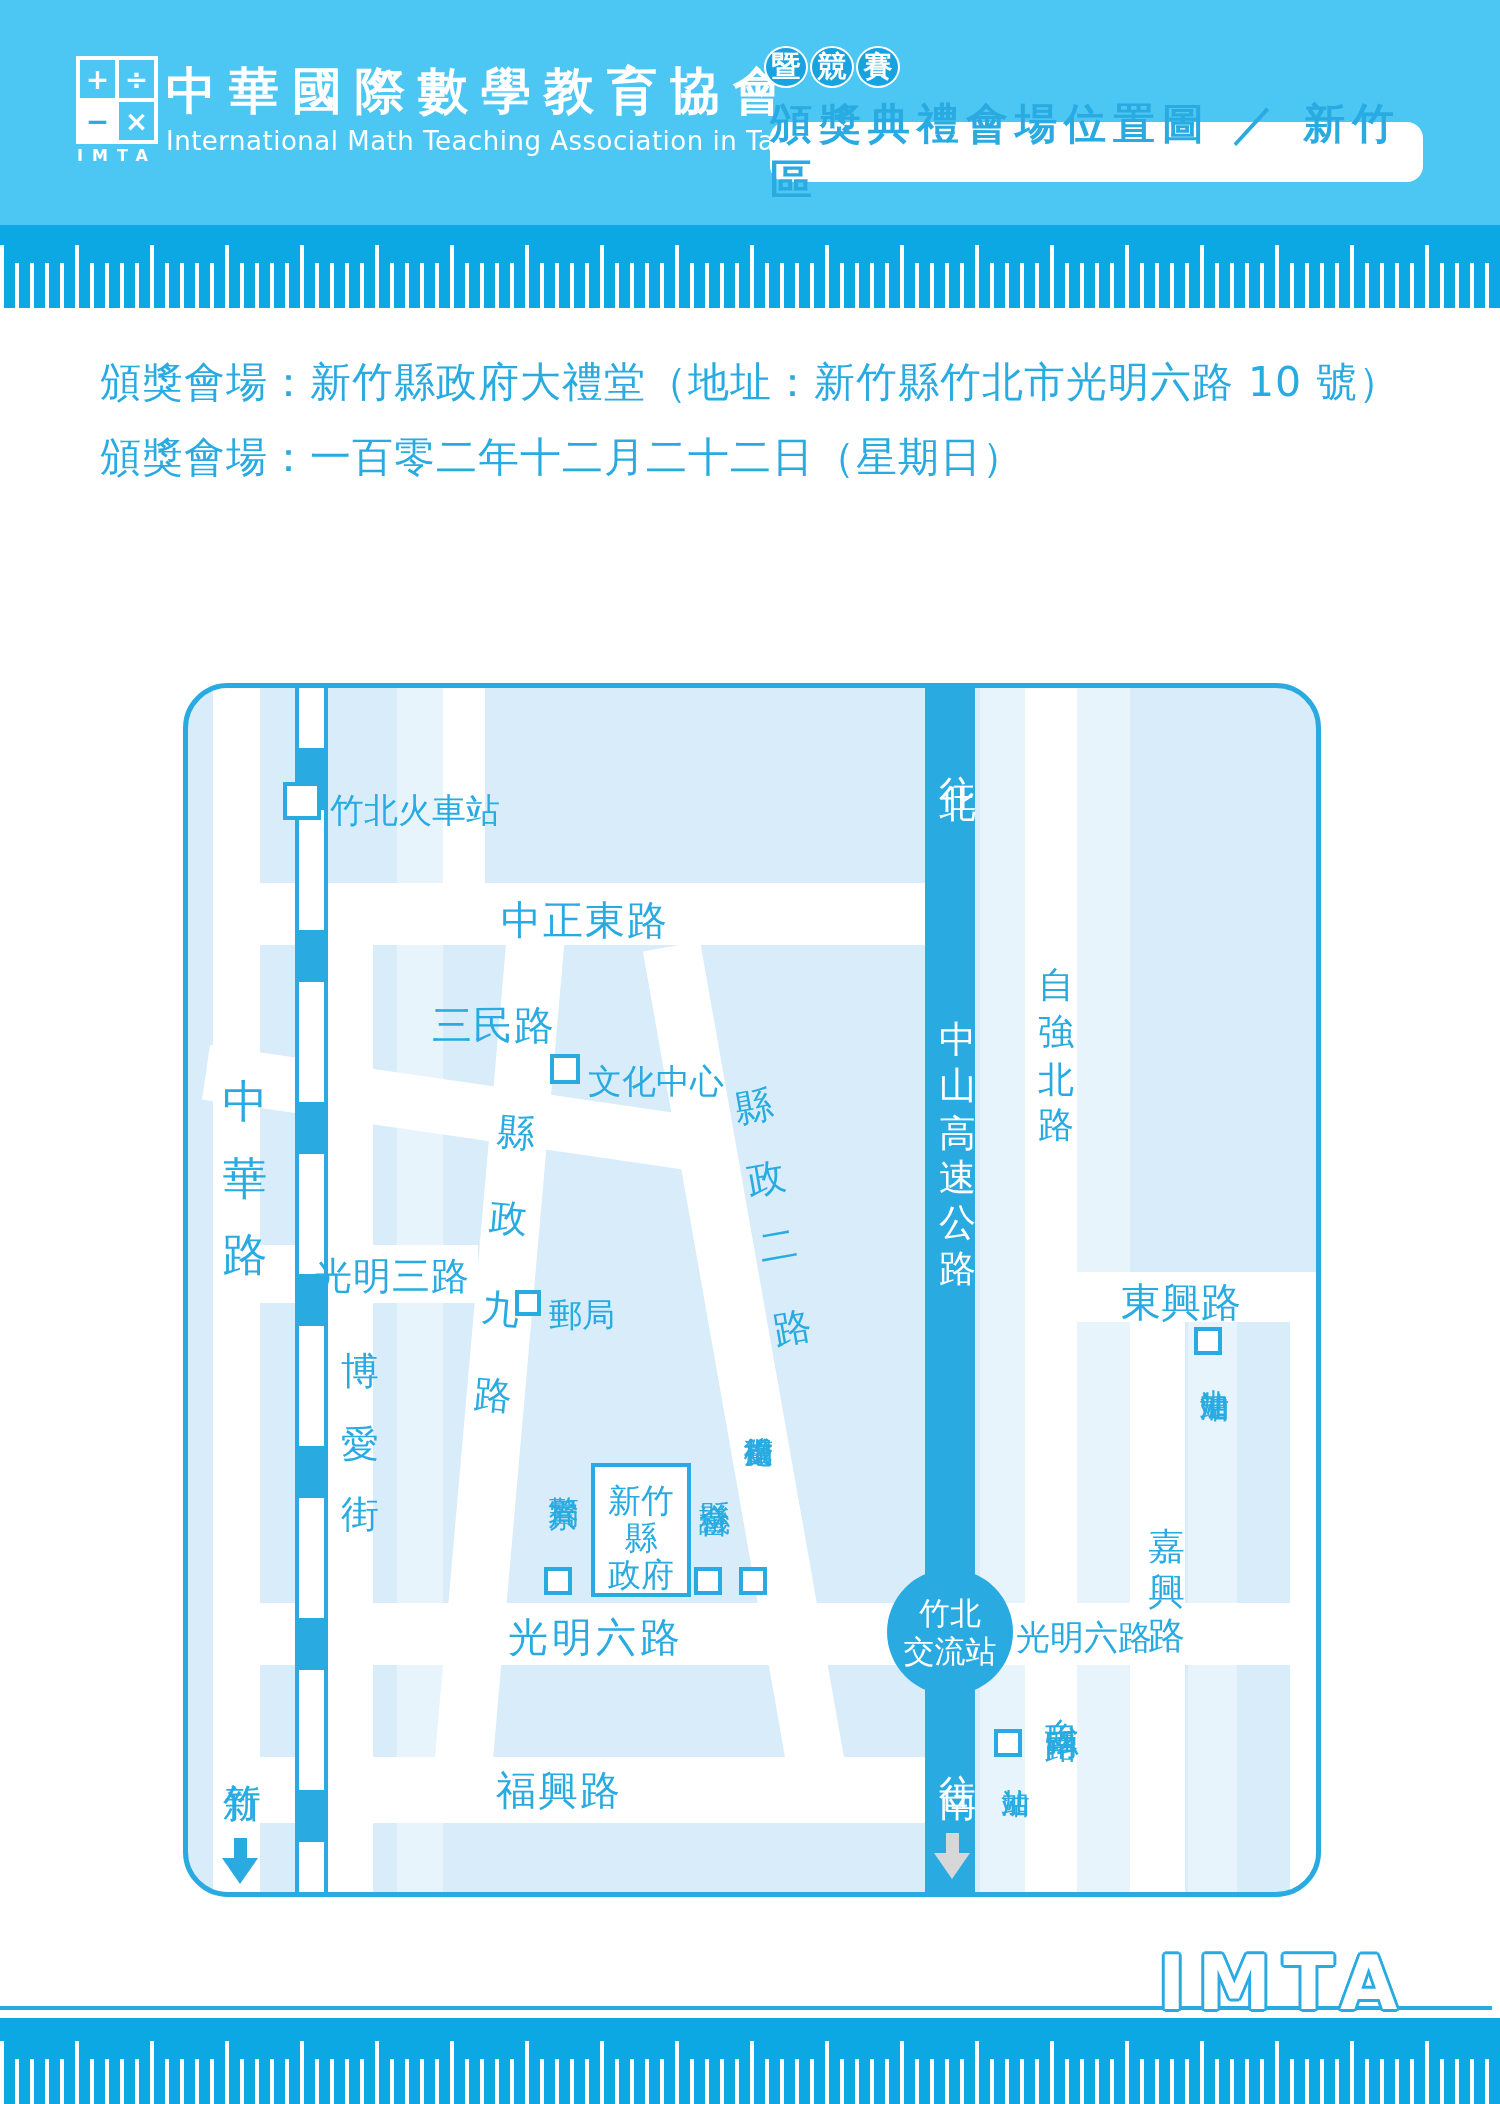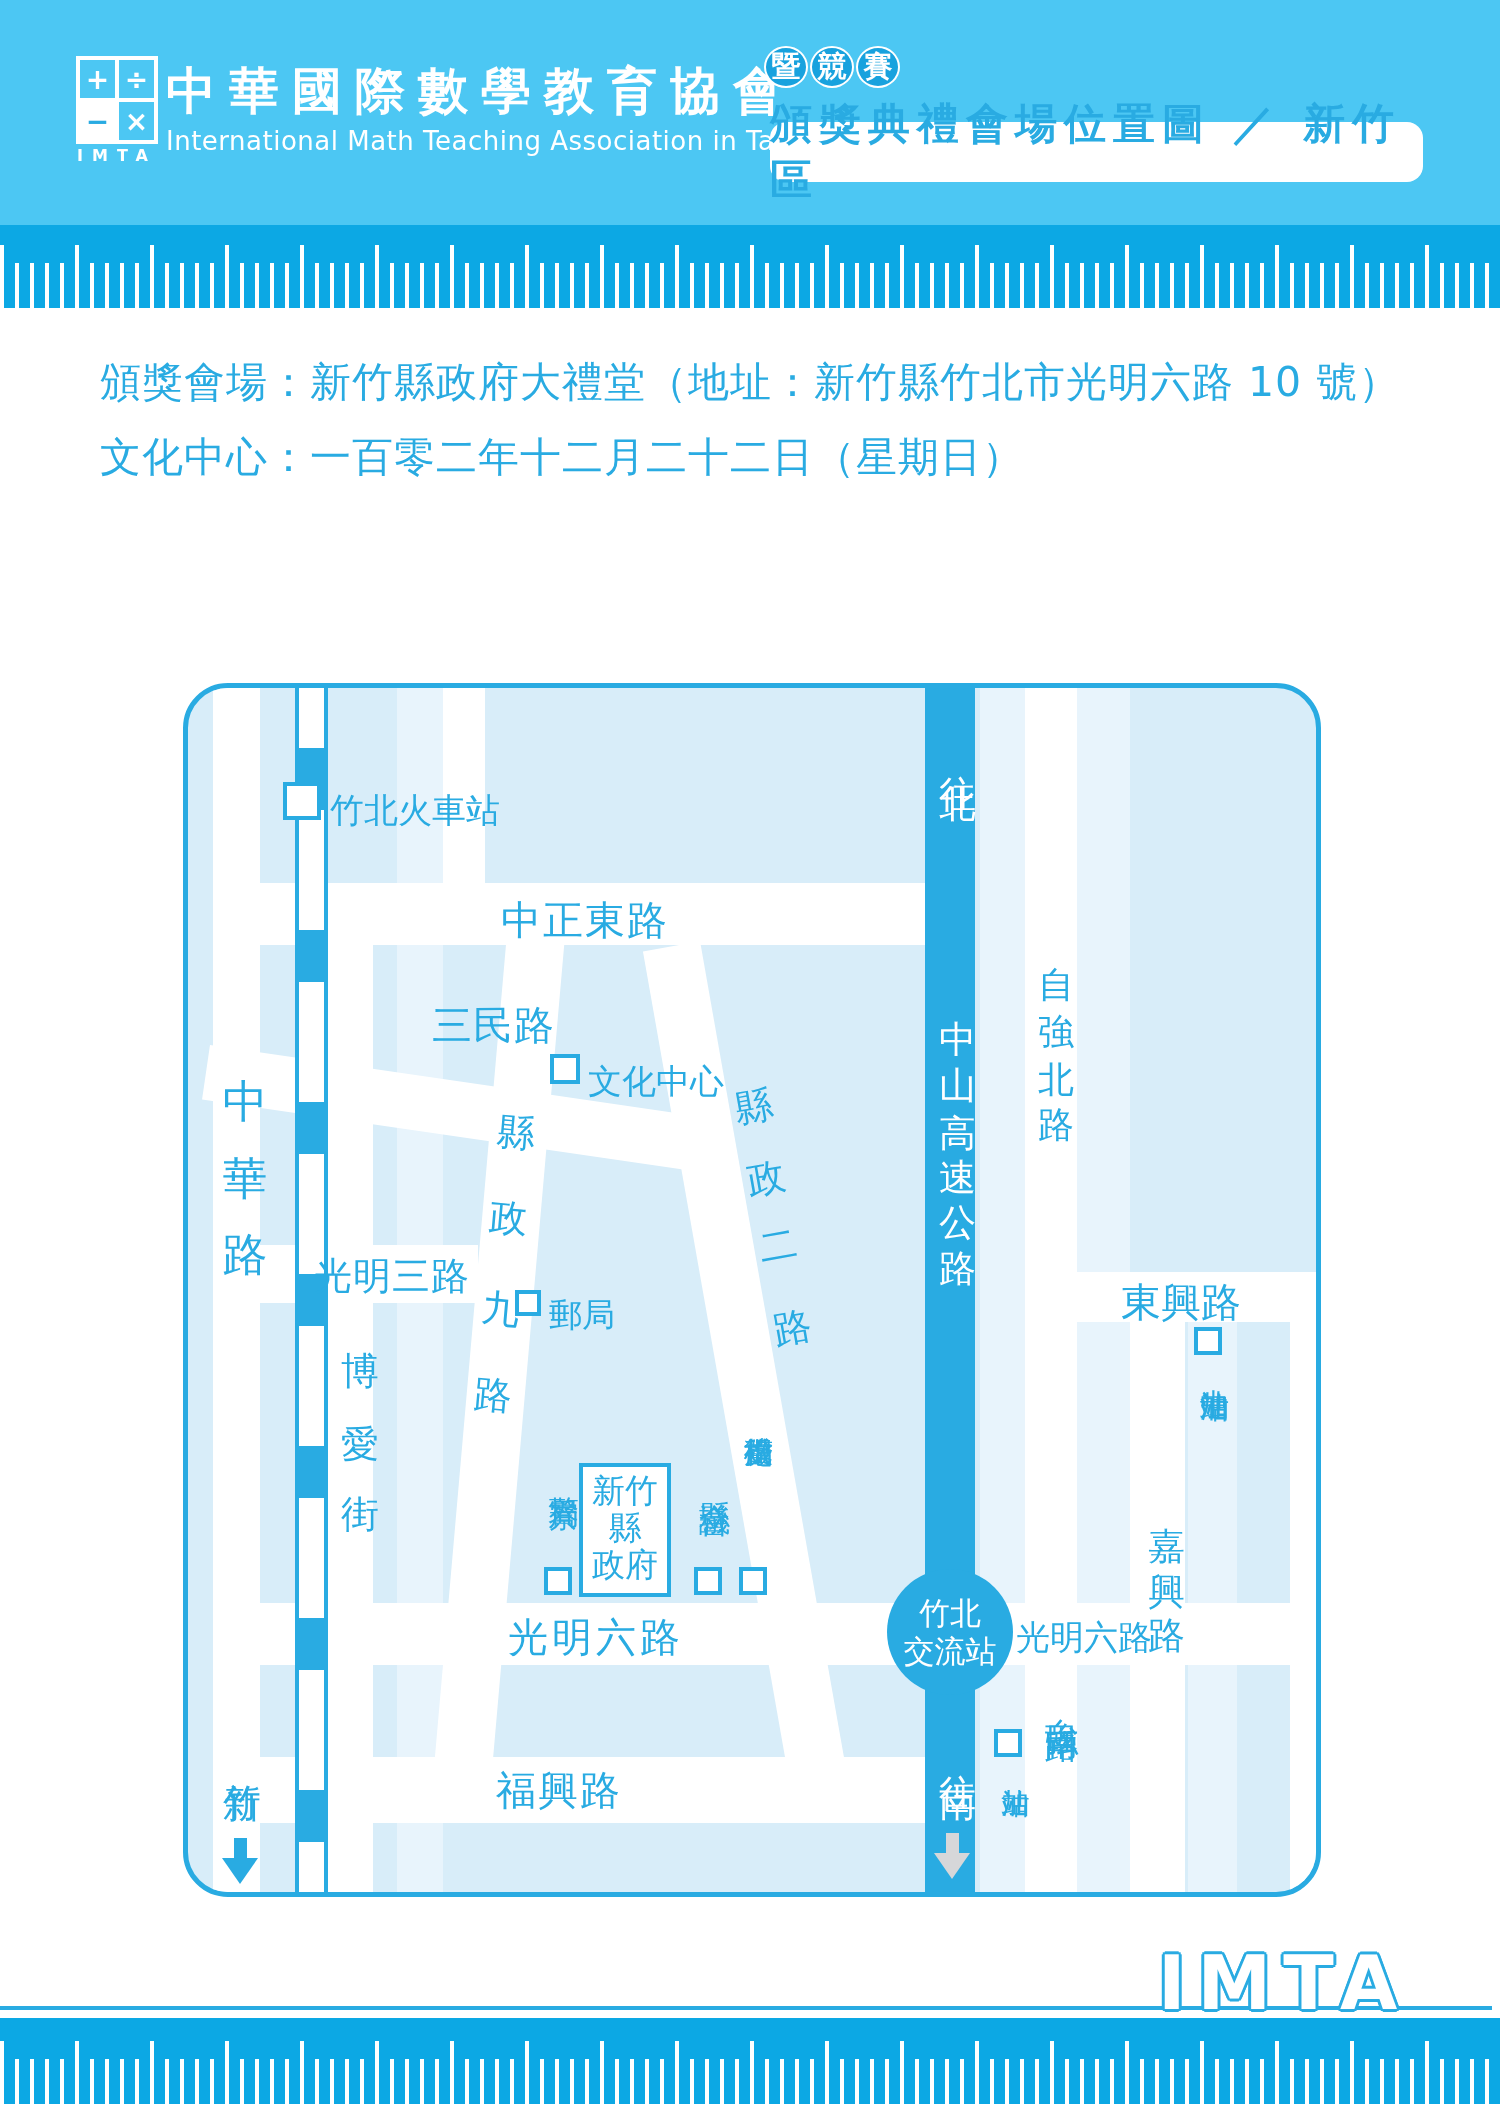--- a/index.html
+++ b/index.html
@@ -51,22 +51,22 @@
   .bldg{background:#fff;border:4px solid #29ABE2;}
   .highway{left:737px;top:0;width:50px;height:1214px;background:#29ABE2;}
   .hw-label{color:#fff;writing-mode:vertical-rl;}
   .interchange{left:699px;top:881px;width:126px;height:126px;border-radius:50%;background:#29ABE2;
                color:#fff;display:flex;align-items:center;justify-content:center;text-align:center;
                font-size:31px;line-height:38px;white-space:pre-line;}
   .arrow .stem{position:relative;margin:0 auto;width:13px;height:20px;}
   .arrow .head{position:relative;width:0;height:0;border-left:18px solid transparent;border-right:18px solid transparent;}
   .arrow.blue .stem{background:#29ABE2;} .arrow.blue .head{border-top:26px solid #29ABE2;}
   .arrow.gray .stem{background:#D6D7D9;} .arrow.gray .head{border-top:26px solid #D6D7D9;}
-  .gov-box{left:391px;top:775px;width:92px;height:134px;display:flex;flex-direction:column;
-           justify-content:flex-end;align-items:center;padding-bottom:10px;
+  .gov-box{left:403px;top:775px;width:100px;height:134px;display:flex;flex-direction:column;
+           justify-content:flex-end;align-items:center;
            font-size:33px;line-height:37px;color:#29ABE2;text-align:center;white-space:pre-line;}
 
   
   .footer-line{position:absolute;left:0;top:2006px;width:1492px;height:4px;background:#29ABE2;}
   .footer-imta{position:absolute;left:1158px;top:1940px;font-size:74px;font-weight:bold;letter-spacing:12px;
                color:#fff;transform:scaleY(1.0);
                text-shadow:-3px 0 #29ABE2,3px 0 #29ABE2,0 -3px #29ABE2,0 3px #29ABE2,
                            -2px -2px #29ABE2,2px -2px #29ABE2,-2px 2px #29ABE2,2px 2px #29ABE2;}
 </style>
 </head>
@@ -92,21 +92,21 @@
     <div class="subtitle">頒獎典禮會場位置圖 ／ 新竹區</div>
   </div>
 
   <div class="ruler" id="ruler-top">
     <div class="ticks-short"></div>
     <div class="ticks-long"></div>
   </div>
 
   <div class="info">
     <div>頒獎會場：新竹縣政府大禮堂（地址：新竹縣竹北市光明六路 10 號）</div>
-    <div>文化中心：一百零二年十二月二十二日（星期日）</div>
+    <div>頒獎會場：一百零二年十二月二十二日（星期日）</div>
   </div>
 
   <div class="map">
 
     <div class="lightcol" style="left:209px;top:0;width:46px;height:1214px;"></div>
     <div class="lightcol" style="left:792px;top:0;width:45px;height:1214px;"></div>
     <div class="lightcol" style="left:889px;top:0;width:53px;height:1214px;"></div>
     <div class="lightcol" style="left:1000px;top:634px;width:49px;height:580px;"></div>
 
     <div class="road" style="left:25px;top:0;width:47px;height:1214px;"></div>

